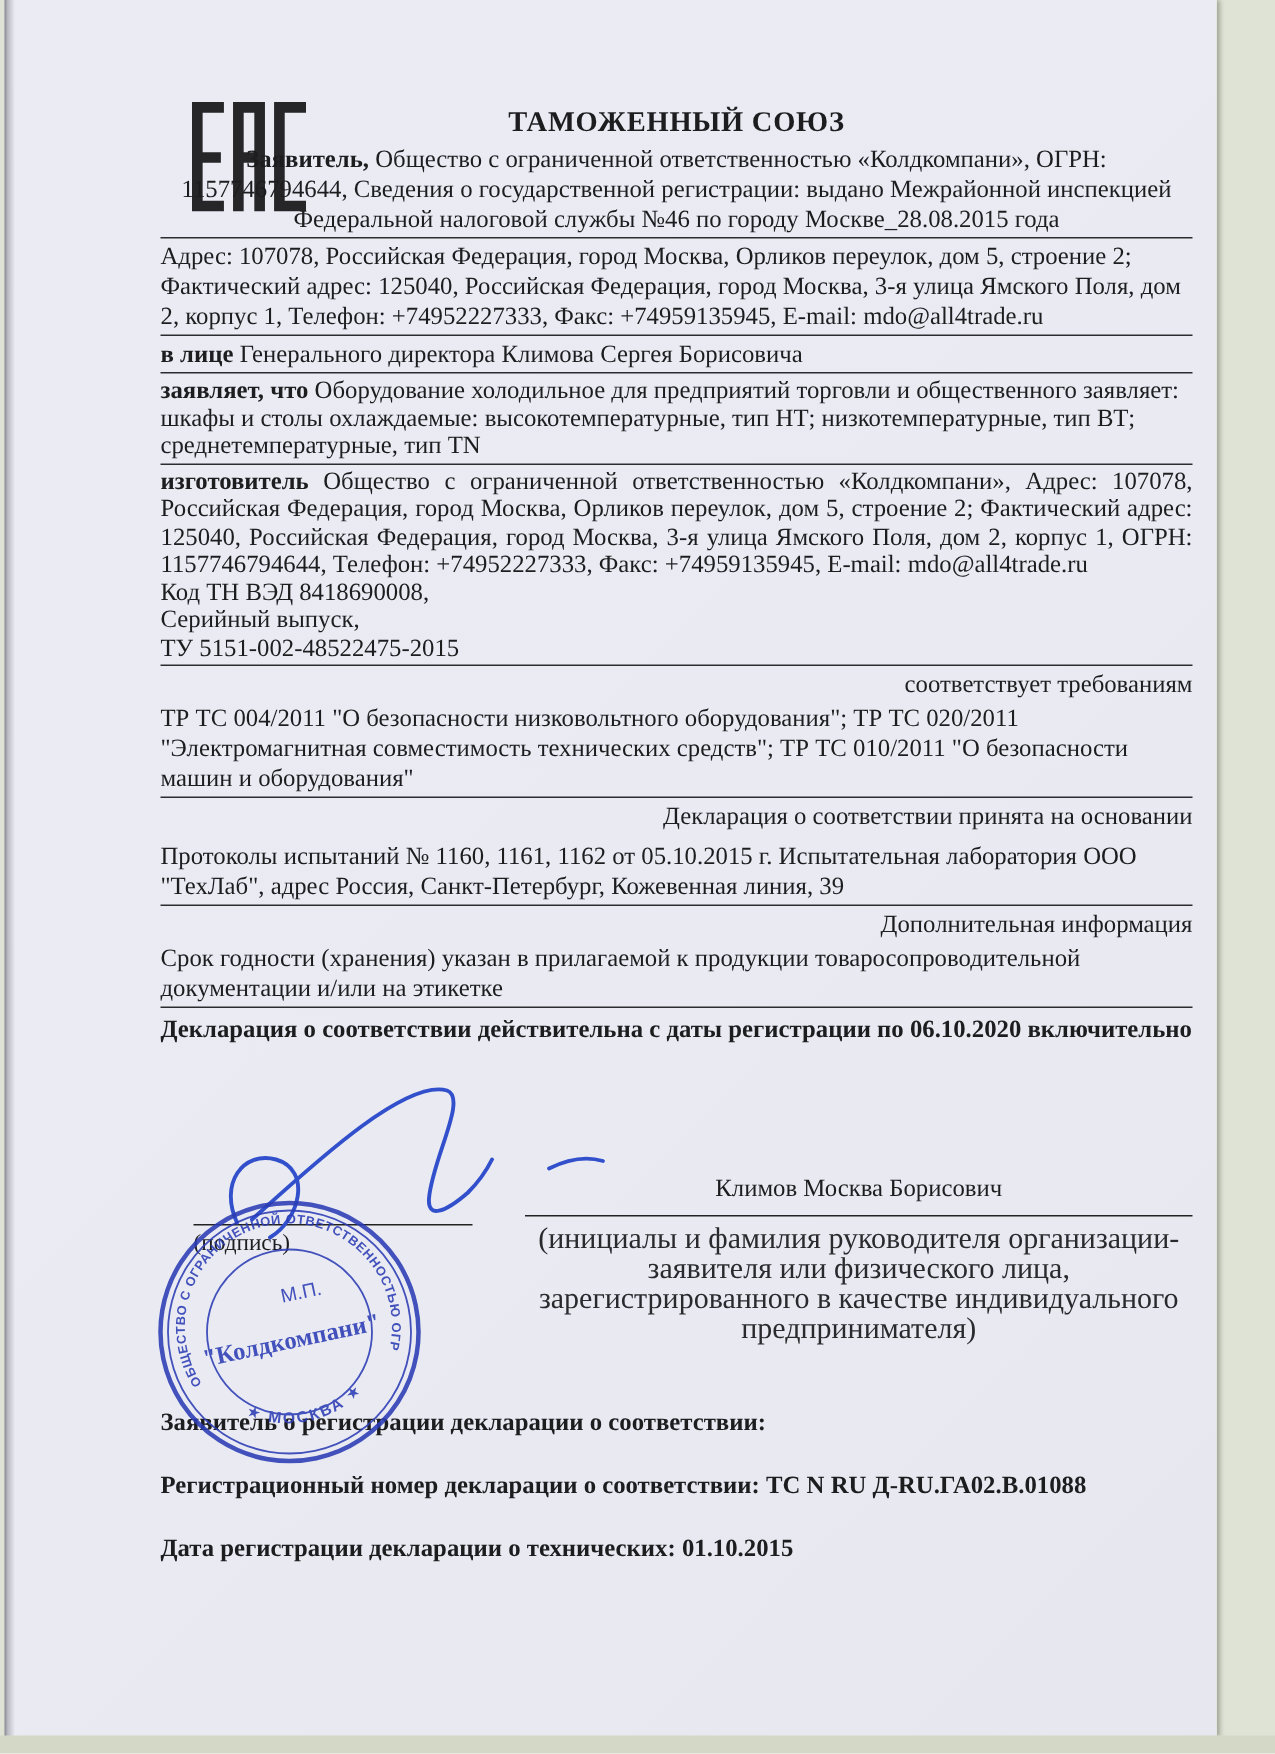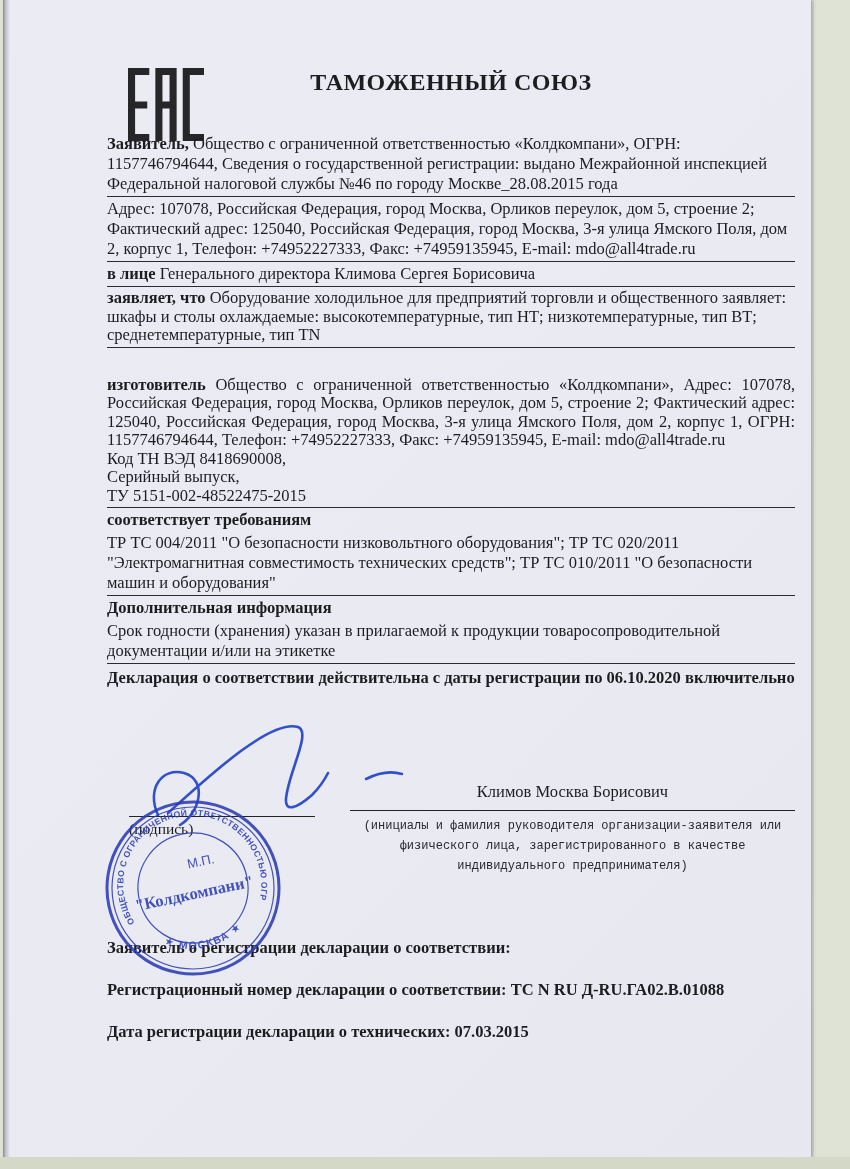--- a/index.html
+++ b/index.html
@@ -6,36 +6,36 @@
   .scan{position:relative;width:850px;height:1169px;background:#dfe3d6;overflow:hidden;
          font-family:"Liberation Serif","DejaVu Serif",serif;color:#1d1d20;}
   .scan-bottom{position:absolute;left:0;bottom:0;width:100%;height:12px;background:#d3d9c6;}
   .paper{position:absolute;left:3px;top:0;width:808px;height:1158px;
          background:linear-gradient(135deg,#ebebf4 0%,#e9eaf2 55%,#e6e7ef 100%);
          box-shadow:2px 0 3px rgba(90,95,80,.45);}
   .edge-left{position:absolute;left:0;top:0;width:7px;height:100%;
          background:linear-gradient(to right,#85868d 0%,#b9bac2 30%,rgba(230,231,239,0) 100%);}
   .content{position:absolute;left:104px;top:0;width:688px;font-size:16.5px;line-height:20px;}
   .eac{position:absolute;left:125px;top:68px;width:76px;height:73px;}
-  .title{padding-top:70px;text-align:center;font-weight:bold;font-size:24px;line-height:24px;letter-spacing:.5px;}
+  .title{padding-top:70px;text-align:center;font-weight:bold;font-size:19px;line-height:24px;letter-spacing:.5px;}
   .block{border-bottom:1px solid #2c2c30;padding:2px 0 2px;}
   .b{font-weight:bold;}
-  .applicant{margin-top:38px;}
+  .applicant{text-align:center;}
   .tight{line-height:18.5px;}
-  .just{text-align:justify;margin-top:26px;}
-  .hdr{font-weight:bold;}
+  .just{text-align:justify;}
+  .hdr{font-weight:normal;text-align:right;}
   .gap3{margin-top:3px;} .gap7{margin-top:7px;}
   .validity{padding-top:4px;font-weight:bold;text-align:justify;line-height:20.5px;}
   .sign-area{position:absolute;left:104px;top:782px;width:688px;height:160px;}
   .sig-line-left{position:absolute;left:22px;top:34px;width:186px;border-bottom:1.5px solid #222;}
   .podpis{position:absolute;left:22px;top:38px;width:186px;text-align:left;font-size:15.5px;}
   .sig-right{position:absolute;left:243px;top:0;width:445px;text-align:center;}
   .sig-name{font-size:16.5px;padding-bottom:8px;}
   .sig-rline{border-bottom:1.5px solid #222;}
-  .sig-note{font-family:Liberation Mono, monospace;font-size:12px;line-height:20px;
+  .sig-note{font-family:Liberation Serif, serif;font-size:20px;line-height:20px;
             color:#2a2a2e;padding-top:5px;}
   .reg-area{position:absolute;left:104px;top:938px;width:688px;font-weight:bold;}
   .reg-h{font-size:16.5px;}
   .reg-row{margin-top:22px;font-size:16.5px;}
   .sig-svg{position:absolute;left:135px;top:715px;z-index:3;}
   .stamp{position:absolute;left:100px;top:798px;width:180px;height:180px;z-index:4;opacity:.88;}
 </style>
 </head>
 <body>
 
@@ -82,20 +82,24 @@
         <div>Код ТН ВЭД 8418690008,</div>
         <div>Серийный выпуск,</div>
         <div>ТУ 5151-002-48522475-2015</div>
       </div>
 
       <div class="block">
         <div class="hdr">соответствует требованиям</div>
         <div class="gap3">ТР ТС 004/2011 "О безопасности низковольтного оборудования"; ТР ТС 020/2011 "Электромагнитная совместимость технических средств"; ТР ТС 010/2011 "О безопасности машин и оборудования"</div>
       </div>
 
+      <div class="block">
+        <div class="hdr">Декларация о соответствии принята на основании</div>
+        <div class="gap7">Протоколы испытаний № 1160, 1161, 1162 от 05.10.2015 г. Испытательная лаборатория ООО "ТехЛаб", адрес Россия, Санкт-Петербург, Кожевенная линия, 39</div>
+      </div>
 
       <div class="block">
         <div class="hdr">Дополнительная информация</div>
         <div class="gap3">Срок годности (хранения) указан в прилагаемой к продукции товаросопроводительной документации и/или на этикетке</div>
       </div>
 
       <div class="validity">Декларация о соответствии  действительна с даты регистрации по 06.10.2020 включительно</div>
     </div>
 
     <div class="sign-area">
@@ -137,20 +141,20 @@
     </svg>
 
     <div class="reg-area">
       <div class="reg-h">Заявитель о регистрации декларации о соответствии:</div>
       <div class="reg-row">
         <span>Регистрационный номер декларации о соответствии:</span>
         <span>ТС N RU Д-RU.ГА02.В.01088</span>
       </div>
       <div class="reg-row">
         <span>Дата регистрации декларации о технических:</span>
-        <span>07.03.2015</span>
+        <span>01.10.2015</span>
       </div>
     </div>
 
     <div class="edge-left"></div>
   </div>
   <div class="scan-bottom"></div>
 </div>
 
 </body></html>

